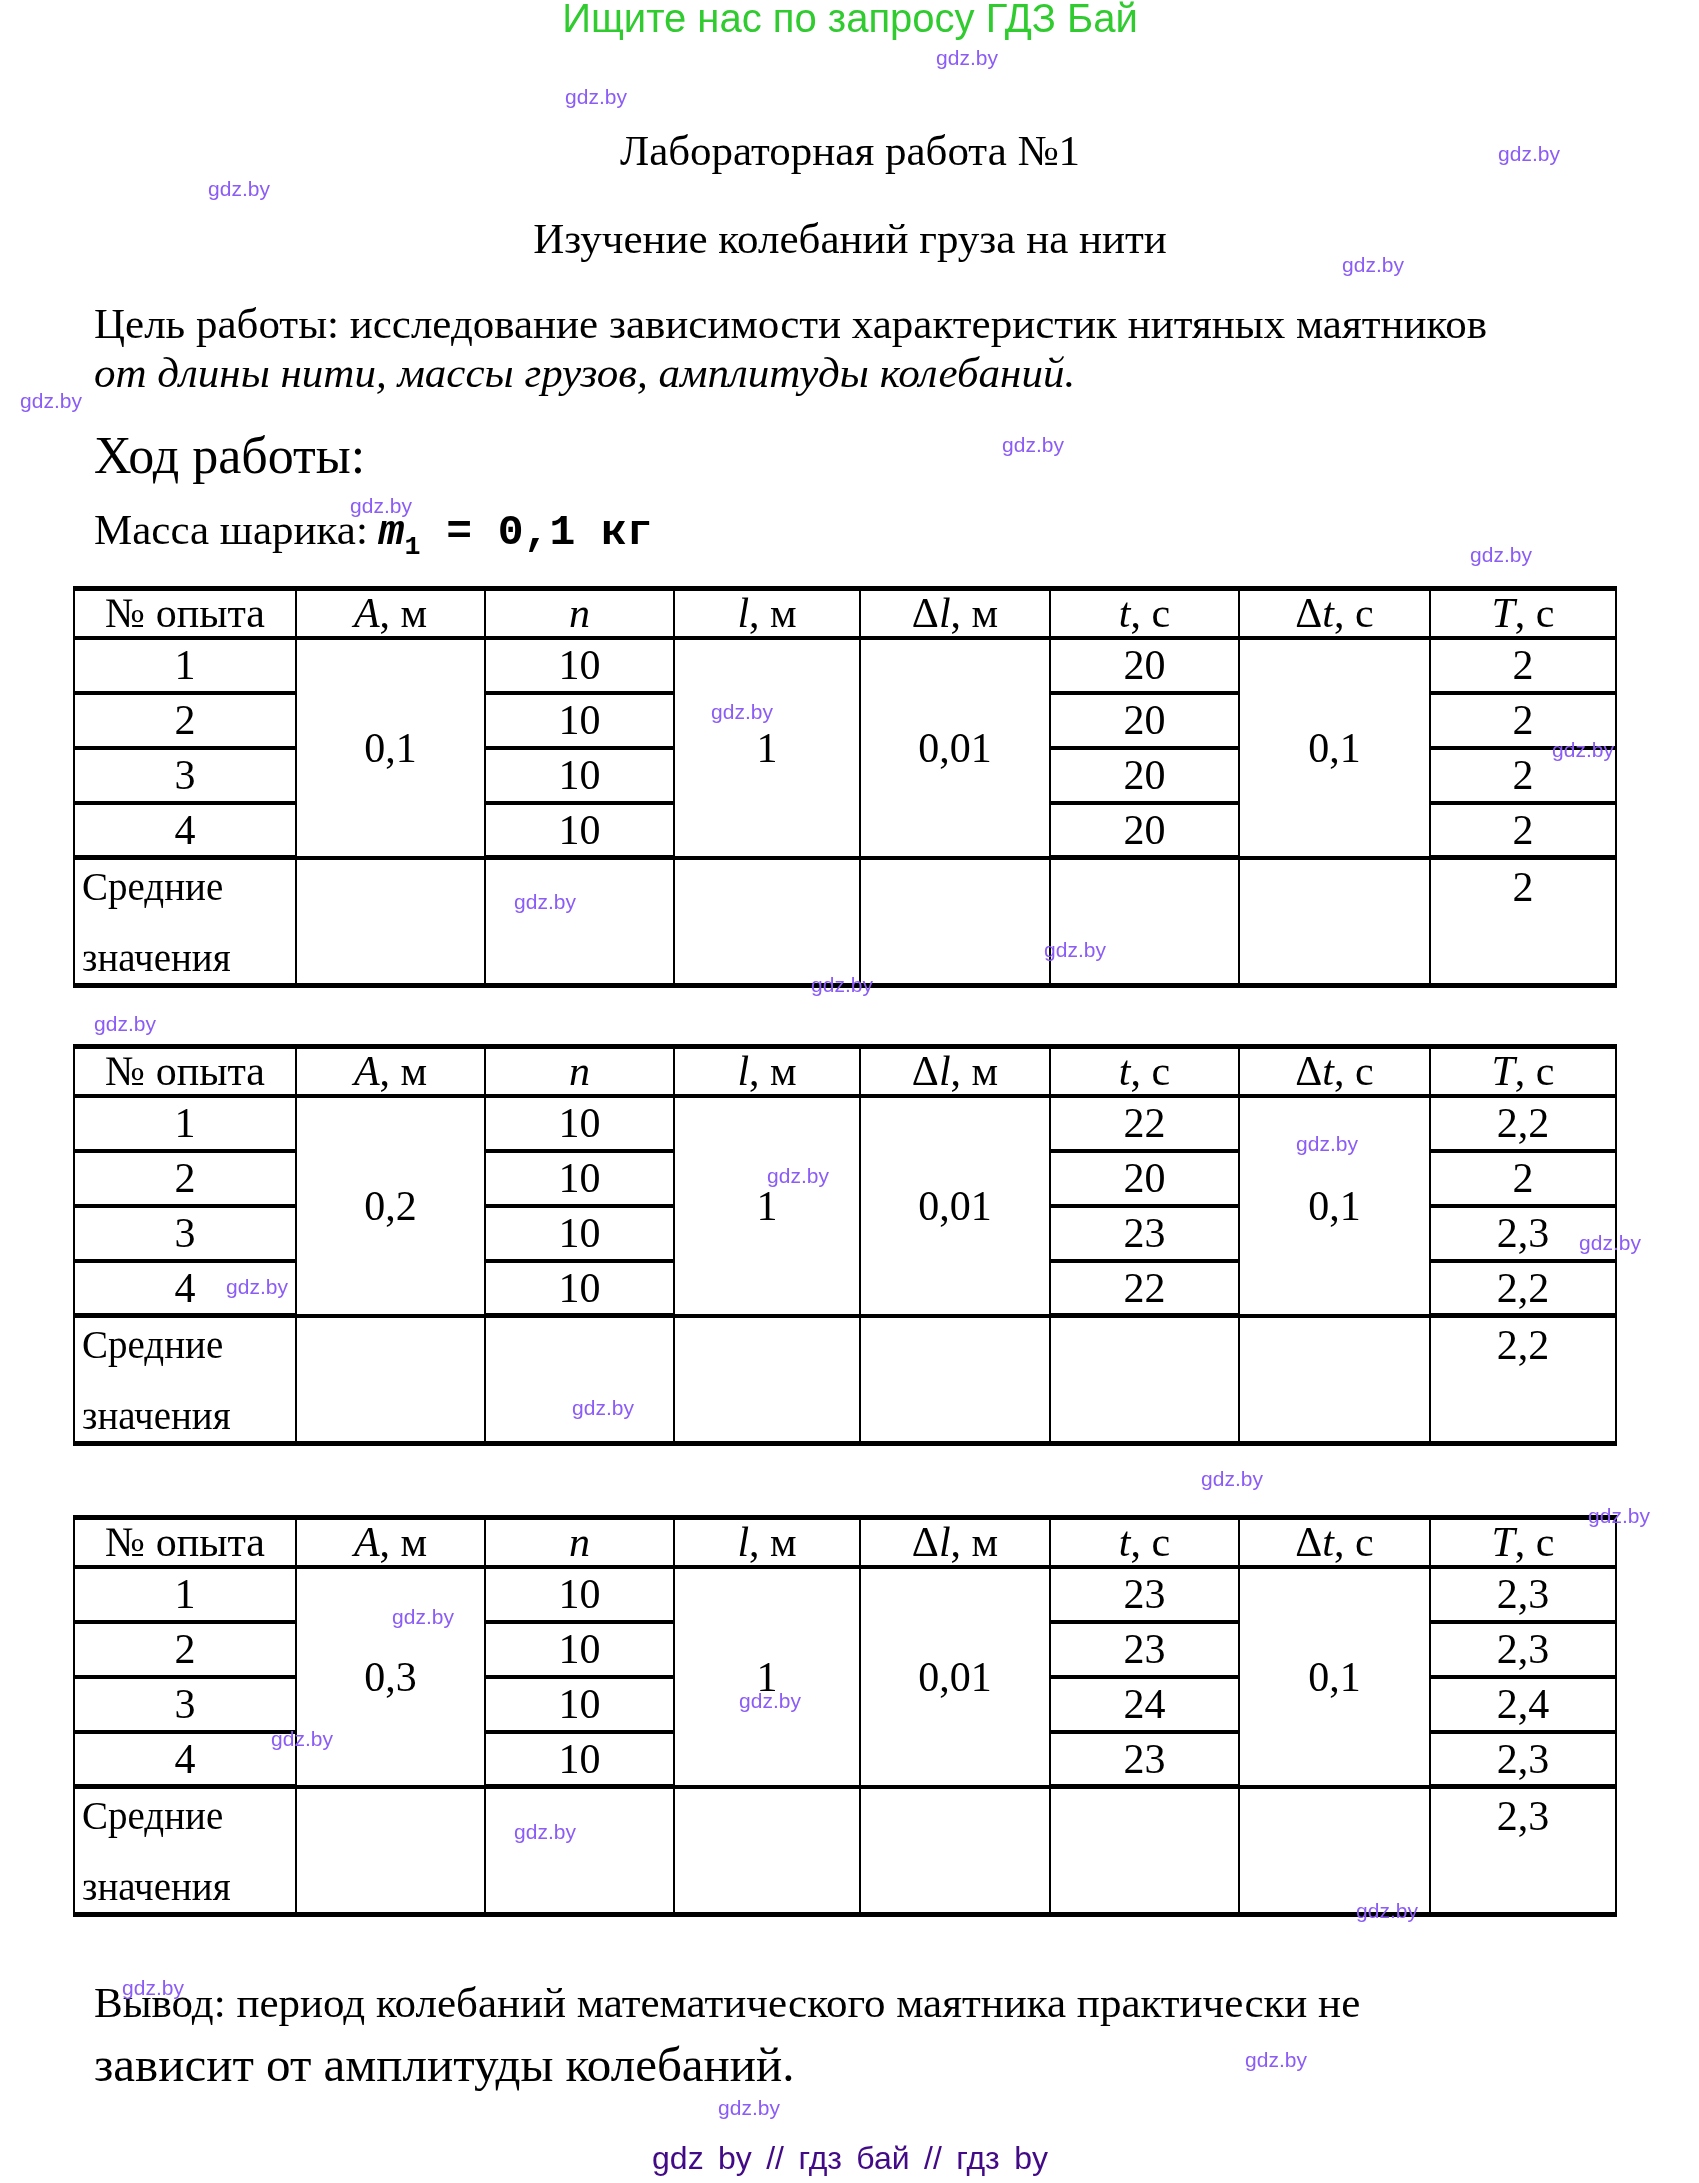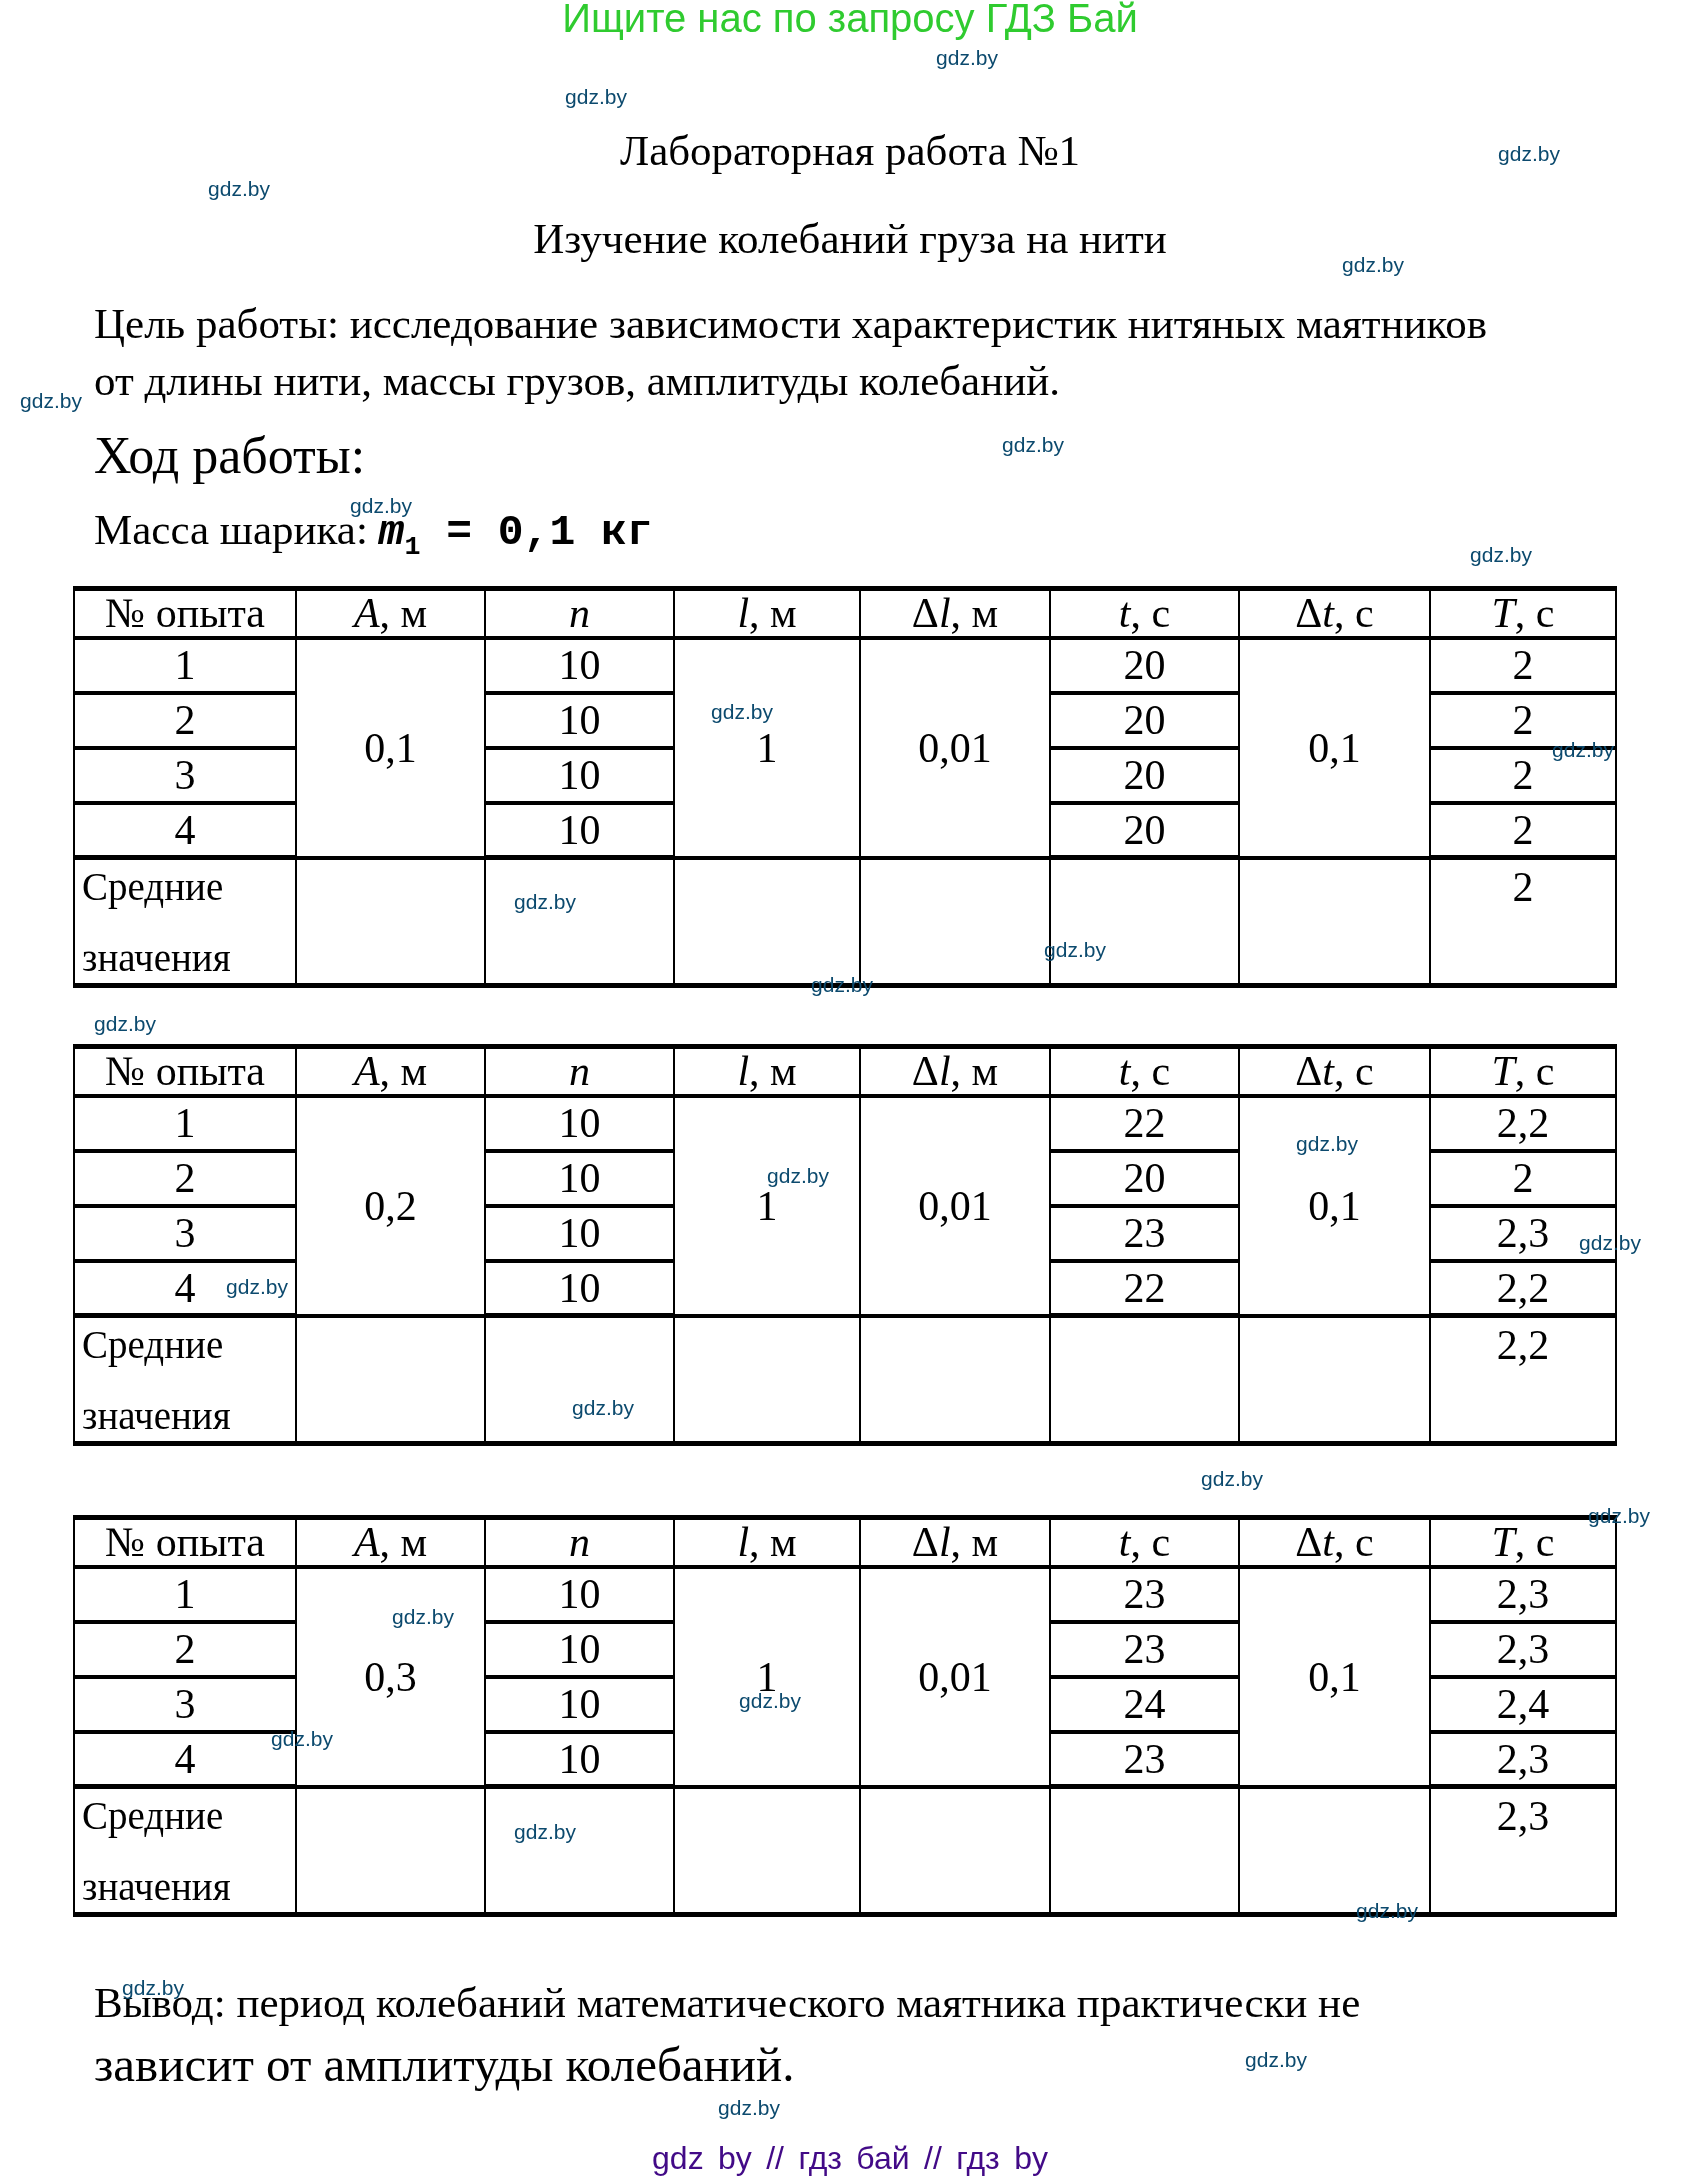--- a/index.html
+++ b/index.html
@@ -10,38 +10,38 @@
   .abs { position:absolute; }
   .centered { left:0; right:0; text-align:center; }
 
   .banner {
     top:-4.2px; font-family:"Liberation Sans","DejaVu Sans",sans-serif;
     font-size:40px; color:#2fcb2f; white-space:nowrap;
   }
   .title    { top:126px; font-size:43px;text-align:center; }
   .subtitle { top:214px; font-size:43px; }
   .goal1 { top:299px; left:94px; font-size:43px; white-space:nowrap; }
-  .goal2 { top:356px; left:94px; font-size:43px; white-space:nowrap; }
+  .goal2 { top:348px; left:94px; font-size:43px; white-space:nowrap;font-style:italic; }
   .procedure { top:426px; left:94px; font-size:52px; }
   .massline  { top:505px; left:94px; font-size:43px; }
   .massline .formula { font-weight:bold;font-family:Liberation Mono, monospace; }
   .massline sub { font-size:0.62em; }
 
   .conclusion1 { top:1978px; left:94px; font-size:43px; white-space:nowrap; }
   .conclusion2 { top:2036px; left:94px; font-size:49px; white-space:nowrap; }
 
   .footer {
     top:2140px; font-family:"Liberation Sans","DejaVu Sans",sans-serif;
     font-size:32px; color:#420a87; word-spacing:5.5px;
   }
 
   .wm {
     position:absolute; transform:translate(-50%,-50%);
     font-family:"Liberation Sans","DejaVu Sans",sans-serif;
-    font-size:21px; color:#0c4a6e; white-space:nowrap;
+    font-size:21px; color:#8b5cf6; white-space:nowrap;
   }
 
   table.tbl {
     position:absolute; left:73px; border-collapse:collapse; table-layout:fixed;
     font-size:42px; color:#000;
   }
   .tbl th, .tbl td {
     border-left:2.8px solid #000; border-right:2.8px solid #000;
     padding:0; text-align:center; vertical-align:middle;
     font-weight:normal; line-height:1; overflow:hidden;

